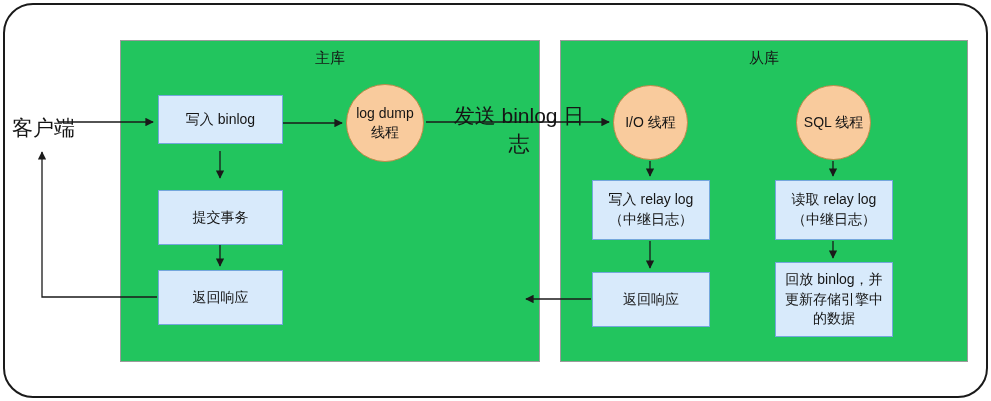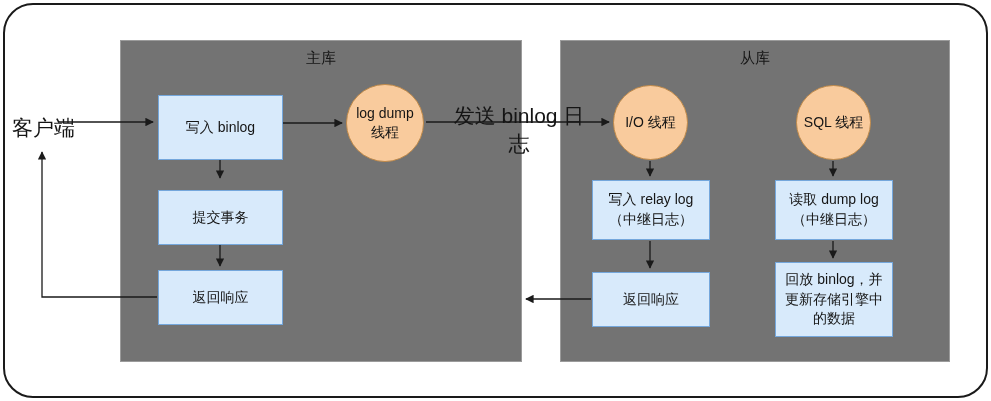--- a/index.html
+++ b/index.html
@@ -5,21 +5,21 @@
   html,body { margin:0; padding:0; background:#fff; }
   .canvas {
     position:relative; width:991px; height:401px; background:#ffffff;
     font-family:"Liberation Sans","DejaVu Sans",sans-serif; color:#151515;
     overflow:hidden;
   }
   .outer-border {
     position:absolute; left:3px; top:3px; right:3px; bottom:3px;
     border:2px solid #1a1a1a; border-radius:30px; pointer-events:none;
   }
-  .group { position:absolute; border:1px solid #9b9b9b; background:#737373; }
+  .group { position:absolute; border:1px solid #9b9b9b; background:#22c55e;padding-left:18px; }
   .group--master { left:120px; top:40px; width:400px; height:320px; }
   .group--slave  { left:560px; top:40px; width:388px; height:320px;text-decoration:underline; }
   .group-title {
     position:absolute; top:8px; left:0; right:0; text-align:center;
     font-size:15px;
   }
   .connectors { position:absolute; left:0; top:0; pointer-events:none; }
   .arrow { stroke:#1a1a1a; stroke-width:1.3; fill:none; }
   .box {
     position:absolute; box-sizing:border-box;
@@ -30,21 +30,21 @@
     padding:2px;
   }
   .circle {
     position:absolute; box-sizing:border-box; border-radius:50%;
     background:var(--circle-fill,#f9cb9d);
     border:1px solid var(--circle-border,#c08a4a);
     display:flex; align-items:center; justify-content:center;
     text-align:center; white-space:pre-line; font-size:14px; line-height:1.35;
     padding:6px;
   }
-  .box--write-binlog { left:158px; top:95px;  width:125px; height:65px; }
+  .box--write-binlog { left:158px; top:95px;  width:125px; height:49px; }
   .box--commit       { left:158px; top:182px; width:125px; height:55px;margin-top:8px; }
   .box--mresp        { left:158px; top:270px; width:125px; height:55px; }
   .circle--logdump   { left:346px; top:84px;  width:78px;  height:78px; }
   .circle--io        { left:613px; top:85px;  width:75px;  height:75px; }
   .circle--sql       { left:796px; top:85px;  width:75px;  height:75px; }
   .box--wrelay       { left:592px; top:180px; width:118px; height:60px; }
   .box--sresp        { left:592px; top:272px; width:118px; height:55px; }
   .box--rrelay       { left:775px; top:180px; width:118px; height:60px; }
   .box--replay       { left:775px; top:262px; width:118px; height:75px; }
   .side-label { position:absolute; left:12px; top:114px; font-size:21px; }
@@ -99,20 +99,20 @@
   <div class="box box--commit">提交事务</div>
   <div class="box box--mresp">返回响应</div>
 
   <div class="flow-label">发送 binlog 日志</div>
 
   <div class="circle circle--io">I/O 线程</div>
   <div class="circle circle--sql">SQL 线程</div>
   <div class="box box--wrelay">写入 relay log
 （中继日志）</div>
   <div class="box box--sresp">返回响应</div>
-  <div class="box box--rrelay">读取 dump log
+  <div class="box box--rrelay">读取 relay log
 （中继日志）</div>
   <div class="box box--replay">回放 binlog，并
 更新存储引擎中
 的数据</div>
 
 
 </div>
 
 </body></html>

